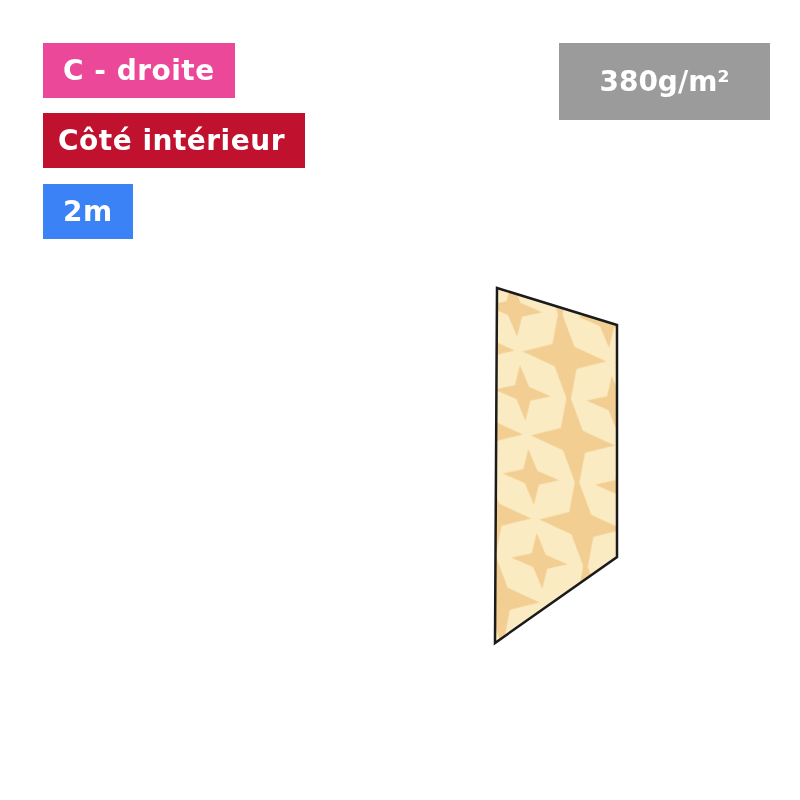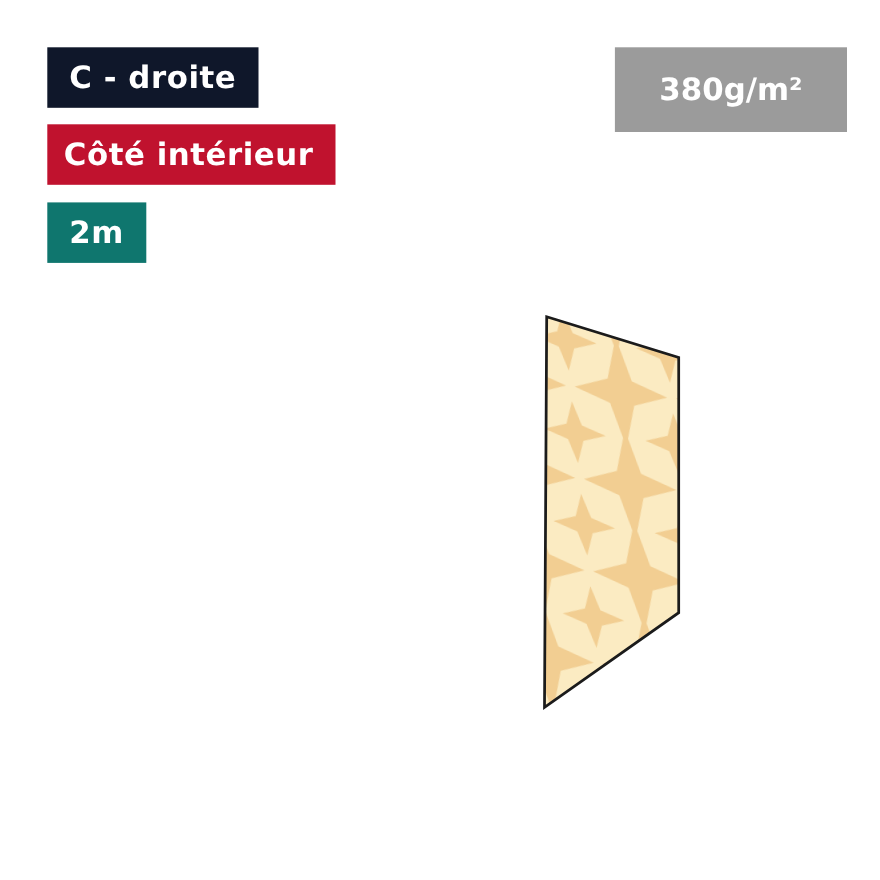--- a/index.html
+++ b/index.html
@@ -46,25 +46,25 @@
     top: 0;
     width: 800px;
     height: 800px;
   }
 </style>
 </head>
 <body>
 
 <div class="canvas">
 
-  <div class="tag tag-variant" style="background-color: #0f172a; color: rgb(255, 255, 255);">C - droite</div>
+  <div class="tag tag-variant" style="background-color: #ec4899; color: rgb(255, 255, 255);">C - droite</div>
 
   <div class="tag tag-side" style="background-color: rgb(192, 18, 46); color: rgb(255, 255, 255);">Côté intérieur</div>
 
-  <div class="tag tag-size" style="background-color: #0f766e; color: rgb(255, 255, 255);">2m</div>
+  <div class="tag tag-size" style="background-color: #3b82f6; color: rgb(255, 255, 255);">2m</div>
 
   <div class="badge-weight" style="background-color: rgb(155, 155, 155); color: rgb(255, 255, 255);">380g/m²</div>
 
   <svg class="panel-svg" viewBox="0 0 800 800" xmlns="http://www.w3.org/2000/svg">
     <defs>
       <path id="star-small" d="M0,-28 L7,-7 L28,0 L7,7 L0,28 L-7,7 L-28,0 L-7,-7 Z"></path>
       <path id="star-big" d="M0,-50 L11,-11 L42,0 L11,11 L0,50 L-11,11 L-42,0 L-11,-11 Z"></path>
       <pattern id="starpat" patternUnits="userSpaceOnUse" width="92" height="84" patternTransform="matrix(1,0.12,0.1,1,4,-22)">
         <rect width="92" height="84" fill="#fbebc2"></rect>
         <g fill="#f2ce92">

